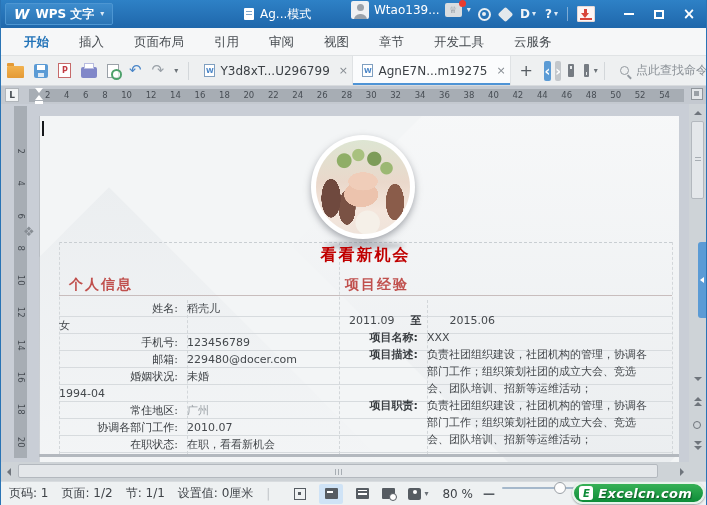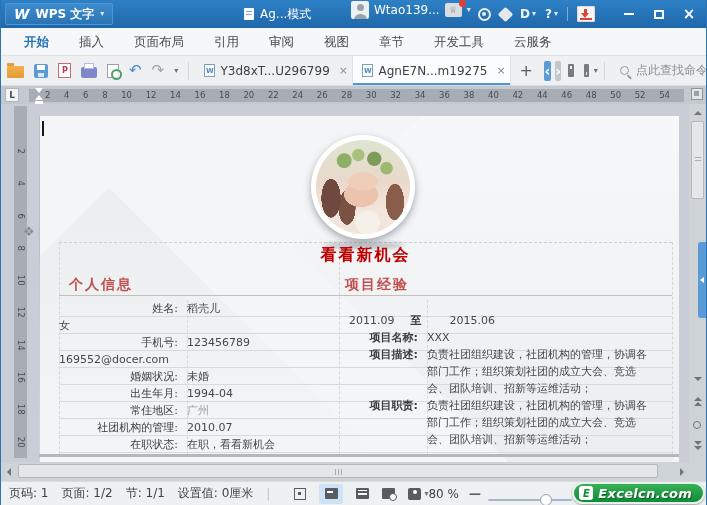--- a/index.html
+++ b/index.html
@@ -169,21 +169,21 @@
   .st-page-wrap{width:24px;height:20px;background:#cfe3f6;border-radius:2px;display:flex;align-items:center;justify-content:center}
   .st-doc{width:13px;height:11px;background:#565c62;border-radius:1px;position:relative}
   .st-doc::after{content:'';position:absolute;left:2px;top:3px;right:5px;height:1.5px;background:#fff}
   .st-outline{width:13px;height:11px;background:#565c62;border-radius:1px;position:relative}
   .st-outline::after{content:'';position:absolute;left:2px;top:2px;right:2px;height:7px;background:repeating-linear-gradient(180deg,#fff 0 1.5px,transparent 1.5px 3.5px)}
   .st-web{width:13px;height:11px;background:#565c62;border-radius:1px;position:relative}
   .st-web::after{content:'';position:absolute;right:-2px;bottom:-2px;width:6px;height:6px;border-radius:50%;background:#fff;border:1px solid #565c62}
   .st-play{display:flex;align-items:center;gap:3px}
   .st-person{width:13px;height:12px;background:#565c62;border-radius:2px;position:relative}
   .st-person::after{content:'';position:absolute;left:4.5px;top:2.5px;width:4px;height:4px;border-radius:50%;background:#fff}
-  .zoomgrp{display:flex;align-items:flex-end;margin-left:0}
+  .zoomgrp{display:flex;align-items:flex-start;margin-left:14px}
   .zoom-val{margin-right:10px}
   .zoom-minus{color:#565c62;margin-right:7px;font-weight:bold}
   .zoom-track{position:relative;width:84px;height:2px;background:#a5b8cb;border-radius:1px}
   .zoom-knob{position:absolute;left:52px;top:-5px;width:12px;height:12px;border-radius:50%;background:#fdfdfd;border:1px solid #9aa0a6}
 
   
   .watermark{position:absolute;right:1px;bottom:1px;height:22px;display:flex;align-items:center;gap:5px;padding:0 11px 0 5px;background:linear-gradient(180deg,#37b156,#0e8c38);border:2px solid #e7f3ea;border-radius:12px;box-shadow:0 1px 2px rgba(0,0,0,.35);z-index:50}
   .wm-logo{width:14px;height:14px;background:#fff;border-radius:3px;color:#0e8c38;font-weight:bold;font-size:10px;font-style:italic;display:flex;align-items:center;justify-content:center}
   .wm-text{color:#fff;font-weight:bold;font-style:italic;font-size:13px;letter-spacing:.3px;text-shadow:1px 1px 1px rgba(0,0,0,.4);white-space:nowrap}
 </style>
@@ -369,36 +369,36 @@
           <span class="tval">稻壳儿</span>
         </div>
         <div class="trow">
           <span class="tval">女</span>
         </div>
         <div class="trow">
           <span class="tlbl">手机号:</span>
           <span class="tval">123456789</span>
         </div>
         <div class="trow">
-          <span class="tval">169552@docer.com</span>
+          <span class="tlbl">邮箱:</span>
+          <span class="tval">229480@docer.com</span>
         </div>
         <div class="trow">
           <span class="tlbl">婚姻状况:</span>
           <span class="tval">未婚</span>
         </div>
         <div class="trow">
-          <span class="tlbl">出生年月:</span>
           <span class="tval">1994-04</span>
         </div>
         <div class="trow">
           <span class="tlbl">常住地区:</span>
           <span class="tval muted">广州</span>
         </div>
         <div class="trow">
-          <span class="tlbl">社团机构的管理:</span>
+          <span class="tlbl">协调各部门工作:</span>
           <span class="tval">2010.07</span>
         </div>
         <div class="trow">
           <span class="tlbl">在职状态:</span>
           <span class="tval">在职，看看新机会</span>
         </div>
       </div>
 
     <div class="rfields-wrap">
       <div class="daterow">

